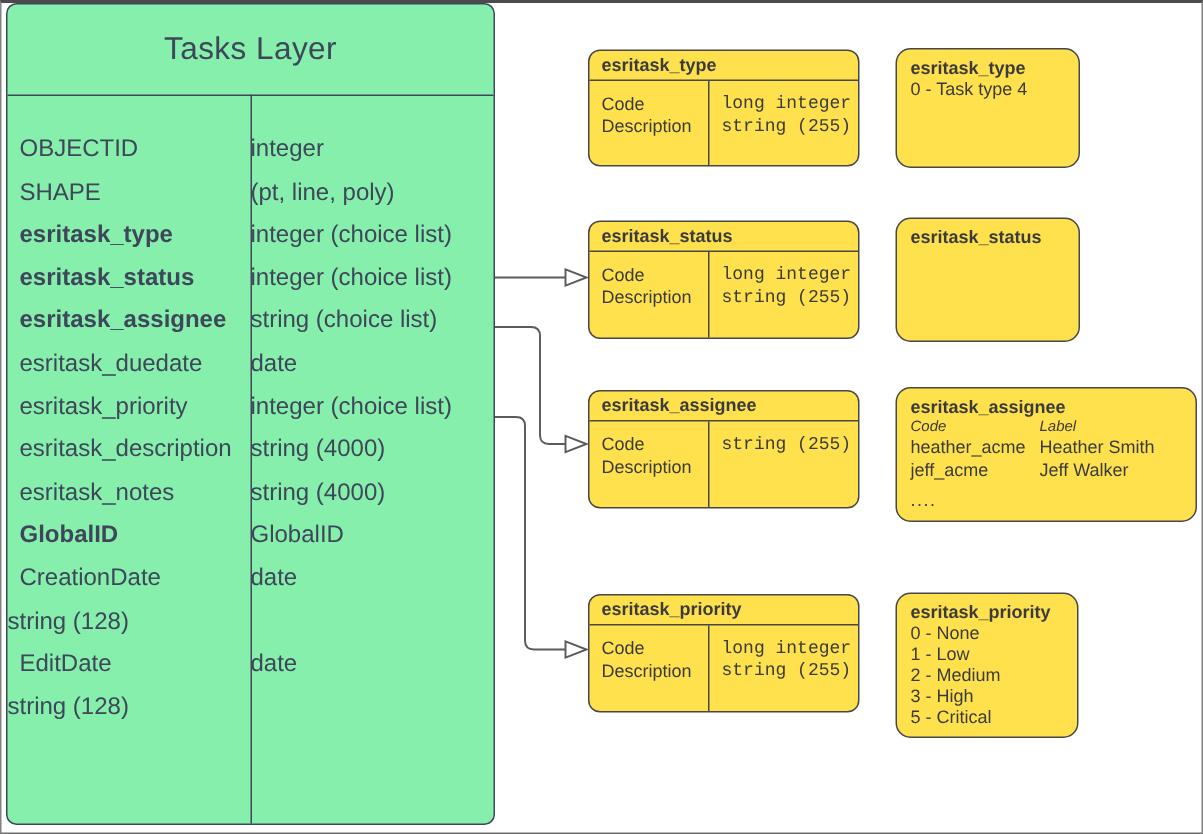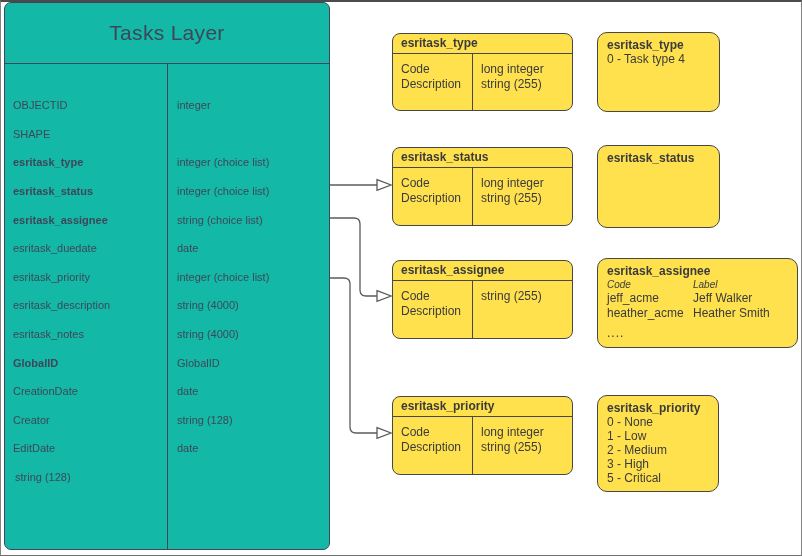--- a/index.html
+++ b/index.html
@@ -2,38 +2,38 @@
 <html><head>
 <meta charset="utf-8">
 <style>
   html,body{margin:0;padding:0;background:#fff;font-family:"Liberation Sans",sans-serif;}
   .canvas{position:relative;width:800px;height:553px;background:#ffffff;
           border-top:2px solid #4b4b4b;border-bottom:1px solid #6f6f6f;
           border-left:1px solid #828282;border-right:1px solid #828282;overflow:hidden;}
   .stage{position:absolute;inset:0;}
 
   
-  .ftable{position:absolute;left:3px;top:0px;width:326px;height:548px;background:#14b8a6;
+  .ftable{position:absolute;left:3px;top:0px;width:326px;height:548px;background:#86efac;
           border:1.6px solid #3e4759;border-radius:7px;box-sizing:border-box;color:#3e4759;}
   .ftable-header{height:60px;border-bottom:1.4px solid #3e4759;display:flex;align-items:center;justify-content:center;}
   .ftable-title{font-size:21px;letter-spacing:.3px;}
   .col-divider{position:absolute;left:162px;top:60px;bottom:0;width:1.2px;background:#3e4759;}
   .ftable-body{position:absolute;top:61px;left:0;right:0;padding-top:27px;}
-  .trow{display:flex;height:28.6px;align-items:center;font-size:11px;}
+  .trow{display:flex;height:28.6px;font-size:16px;}
   .tname{width:162px;padding-left:8px;box-sizing:border-box;}
-  .ttype{flex:1;padding-left:10px;}
+  .ttype{flex:1;}
   .bold{font-weight:bold;}
 
   
   .dt{position:absolute;left:391px;width:181px;background:#ffe14d;border:1.6px solid #474747;
       border-radius:8px;box-sizing:border-box;color:#3b3b3b;font-size:12px;}
   .dt-title{height:17px;padding:2px 8px 0;font-weight:bold;border-bottom:1.3px solid #474747;}
   .dt-body{position:absolute;top:20px;bottom:0;left:0;right:0;display:flex;}
   .dt-left{width:80px;border-right:1.3px solid #474747;padding:8px 0 0 8px;box-sizing:border-box;line-height:14.5px;}
-  .dt-right{flex:1;padding:8px 0 17px 8px;line-height:14.5px;}
+  .dt-right{flex:1;padding:8px 0 17px 8px;line-height:14.5px;font-family:Liberation Mono, monospace;}
 
   
   .vb{position:absolute;left:596px;background:#ffe14d;border:1.6px solid #474747;border-radius:10px;
       box-sizing:border-box;padding:5px 9px;font-size:12px;line-height:14px;color:#3b3b3b;}
   .vb-title{font-weight:bold;}
   .vb-cols{display:flex;font-size:10px;font-style:italic;line-height:13px;}
   .vb-row{display:flex;line-height:15px;}
   .vb-c1{width:86px;flex:none;}
   .vb-more{margin-top:5px;letter-spacing:1px;}
 
@@ -66,20 +66,21 @@
       <div class="col-divider"></div>
       <div class="ftable-body">
 
           <div class="trow">
             <div class="tname">OBJECTID</div>
             <div class="ttype">integer</div>
           </div>
 
           <div class="trow">
             <div class="tname">SHAPE</div>
+            <div class="ttype">(pt, line, poly)</div>
           </div>
 
           <div class="trow">
             <div class="tname bold">esritask_type</div>
             <div class="ttype">integer (choice list)</div>
           </div>
 
           <div class="trow">
             <div class="tname bold">esritask_status</div>
             <div class="ttype">integer (choice list)</div>
@@ -114,21 +115,20 @@
             <div class="tname bold">GlobalID</div>
             <div class="ttype">GlobalID</div>
           </div>
 
           <div class="trow">
             <div class="tname">CreationDate</div>
             <div class="ttype">date</div>
           </div>
 
           <div class="trow">
-            <div class="tname">Creator</div>
             <div class="ttype">string (128)</div>
           </div>
 
           <div class="trow">
             <div class="tname">EditDate</div>
             <div class="ttype">date</div>
           </div>
 
           <div class="trow">
             <div class="ttype">string (128)</div>
@@ -203,26 +203,26 @@
       <div class="vb-title">esritask_status</div>
     </div>
 
     <div class="vb" style="top:256px;width:201px;height:90px;">
       <div class="vb-title">esritask_assignee</div>
       <div class="vb-cols">
         <div class="vb-c1">Code</div>
         <div>Label</div>
       </div>
       <div class="vb-row">
+        <div class="vb-c1">heather_acme</div>
+        <div>Heather Smith</div>
+      </div>
+      <div class="vb-row">
         <div class="vb-c1">jeff_acme</div>
         <div>Jeff Walker</div>
-      </div>
-      <div class="vb-row">
-        <div class="vb-c1">heather_acme</div>
-        <div>Heather Smith</div>
       </div>
       <div class="vb-more">....</div>
     </div>
 
     <div class="vb" style="top:393px;width:122px;height:97px;">
       <div class="vb-title">esritask_priority</div>
       <div>
 
       <div>0 - None</div>
           <div>1 - Low</div>

